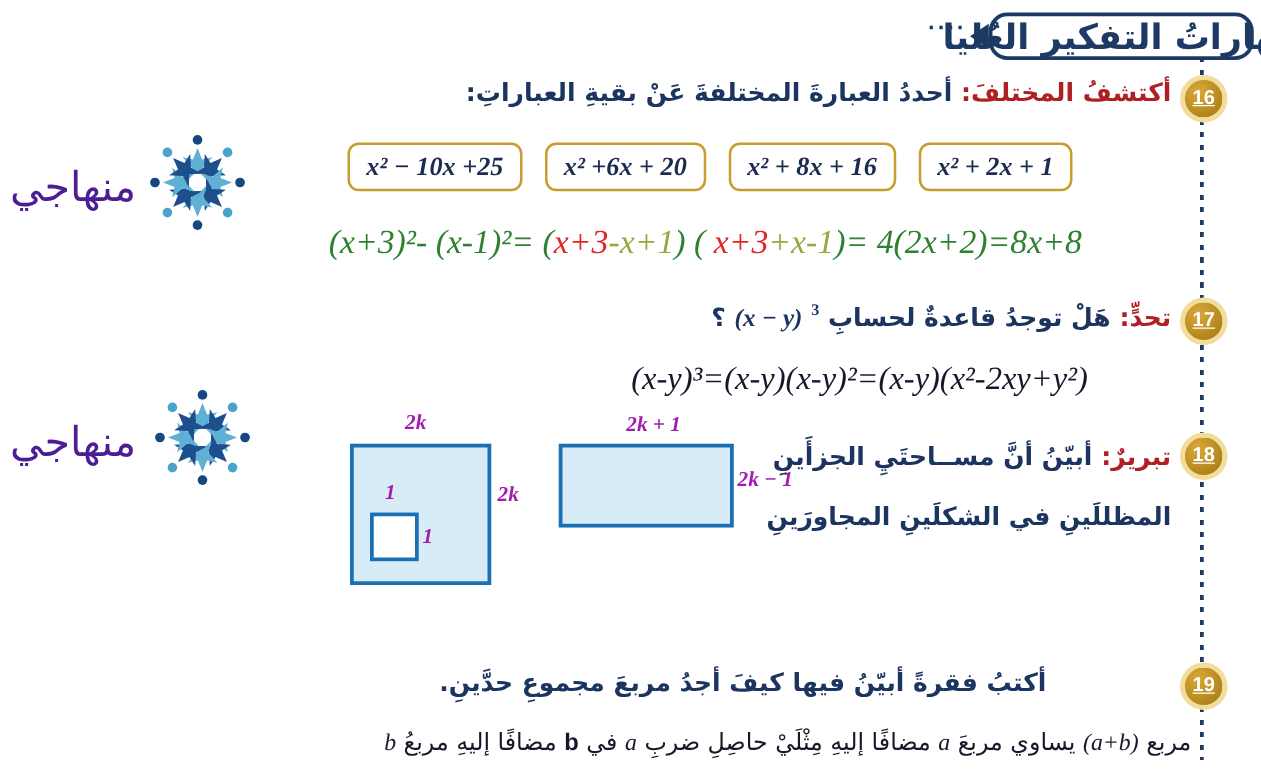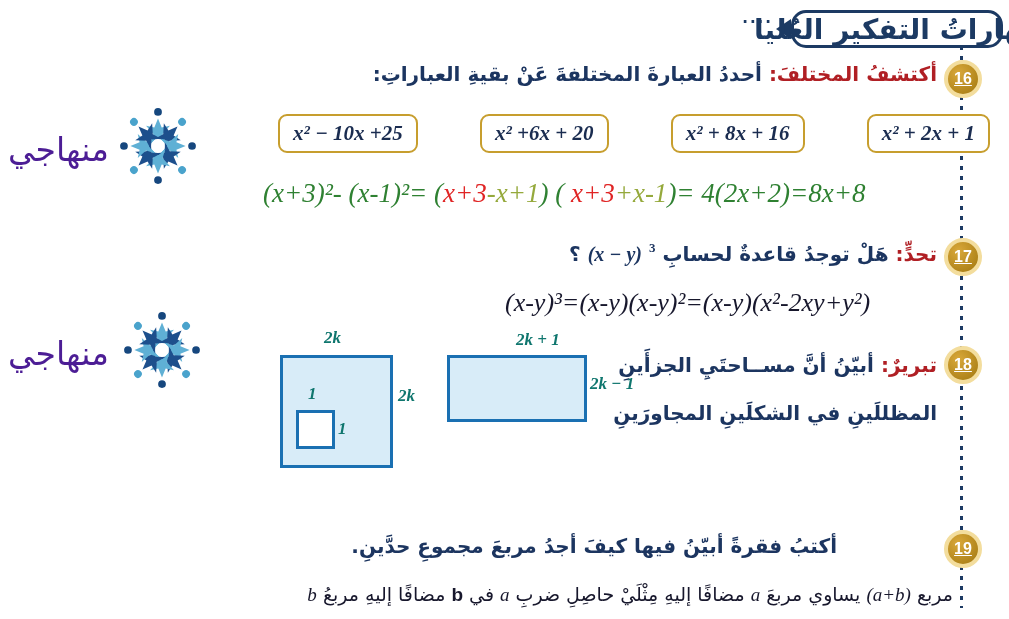--- a/index.html
+++ b/index.html
@@ -24,38 +24,38 @@
 
   
   .ar-line{position:absolute;direction:rtl;white-space:nowrap;color:#1c3560;font-weight:700;font-size:20px;}
   .ar-line>*{unicode-bidi:isolate;}
   .label-red{color:#b01f24;}
   .math-inline{font-family:"Liberation Serif","DejaVu Serif",serif;font-style:italic;font-weight:700;
                direction:ltr;unicode-bidi:isolate;}
   .sup{font-size:13px;vertical-align:9px;font-family:"Liberation Serif",serif;font-weight:700;}
 
   
-  .expr-row{position:absolute;left:278px;top:114px;width:712px;display:flex;direction:ltr;
+  .expr-row{position:absolute;left:278px;top:114px;width:580px;display:flex;direction:ltr;
             justify-content:space-between;}
   .expr-box{border:2.5px solid #c79e2e;border-radius:9px;padding:5px 13px;background:#fff;
             font:700 italic 21px "Liberation Serif","DejaVu Serif",serif;color:#1a2c50;white-space:nowrap;}
 
   
   .hand{position:absolute;white-space:nowrap;font-family:"Liberation Serif","DejaVu Serif",serif;
         font-style:italic;color:#17172c;}
   .seg.g{color:#2f8132;} .seg.r{color:#e02525;} .seg.o{color:#95a93c;}
   .seg.ar{font-family:"DejaVu Sans",sans-serif;font-style:normal;font-size:19px;color:#17172c;}
   .seg.m{font-family:"Liberation Serif","DejaVu Serif",serif;font-style:italic;direction:ltr;unicode-bidi:isolate;}
   .seg.b{font-family:"Liberation Sans",sans-serif;font-weight:700;font-style:normal;direction:ltr;unicode-bidi:isolate;}
 
   
   .fig{position:absolute;background:#d8ecf8;border:3px solid #1a70b2;}
   .fig-inner{position:absolute;background:#fff;border:3px solid #1a70b2;}
   .fig-label{position:absolute;white-space:nowrap;font-family:"Liberation Serif","DejaVu Serif",serif;
-             font-weight:700;font-style:italic;font-size:17px;color:#0f766e;}
+             font-weight:700;font-style:italic;font-size:17px;color:#a21caf;}
 
   
   .pencil{position:absolute;left:844px;top:530px;width:114px;height:32px;display:flex;align-items:center;}
   .pencil-point{width:0;height:0;border-top:5px solid transparent;border-bottom:5px solid transparent;
                 border-right:9px solid #3f3f3f;}
   .pencil-wood{width:0;height:0;border-top:13px solid transparent;border-bottom:13px solid transparent;
                border-right:14px solid #e8d8a6;}
   .pencil-body{flex:1;height:26px;background:#f7ecca;border:1px solid #d9c48f;border-right:none;
                display:flex;align-items:center;justify-content:center;color:#d42b2b;
                font-weight:700;font-size:15px;direction:rtl;}
@@ -156,20 +156,20 @@
   </div>
 
   <div class="fig" style="left:280px;top:355px;width:107px;height:107px"></div>
   <div class="fig-inner" style="left:296px;top:410px;width:33px;height:33px"></div>
   <div class="fig-label" style="left:324px;top:328px">2k</div>
   <div class="fig-label" style="left:398px;top:386px">2k</div>
   <div class="fig-label" style="left:308px;top:384px">1</div>
   <div class="fig-label" style="left:338px;top:419px">1</div>
 
   <div class="fig" style="left:447px;top:355px;width:134px;height:61px"></div>
-  <div class="fig-label" style="left:516px;top:330px">2k + 1</div>
+  <div class="fig-label" style="left:501px;top:330px">2k + 1</div>
   <div class="fig-label" style="left:590px;top:374px">2k − 1</div>
 
 
   <div class="ar-line" style="right:172px;top:534px">أكتبُ فقرةً أبيّنُ فيها كيفَ أجدُ مربعَ مجموعِ حدَّينِ.</div>
   <div class="ar-line" style="right:56px;top:583px;font-weight:400;font-size:19px;color:#17172c"><span class="seg ar">مربع </span><span class="seg m">(a+b)</span><span class="seg ar"> يساوي مربعَ </span><span class="seg m">a</span><span class="seg ar"> مضافًا إليهِ مِثْلَيْ حاصِلِ ضربِ </span><span class="seg m">a</span><span class="seg ar"> في </span><span class="seg b">b</span><span class="seg ar"> مضافًا إليهِ مربعُ </span><span class="seg m">b</span></div>
 
 </div>
 
 </body></html>

